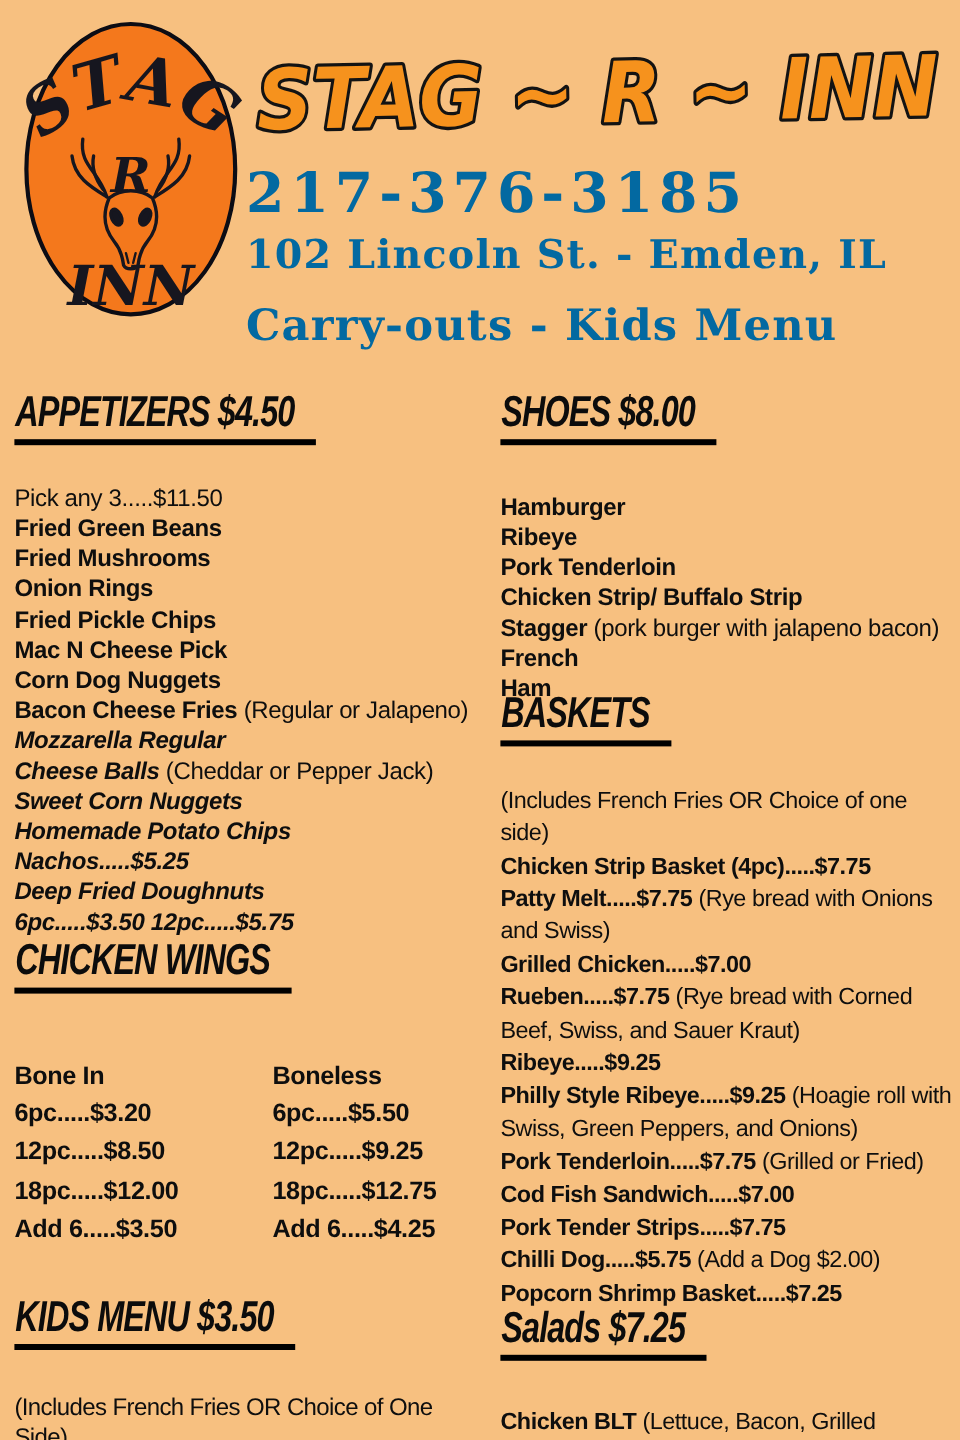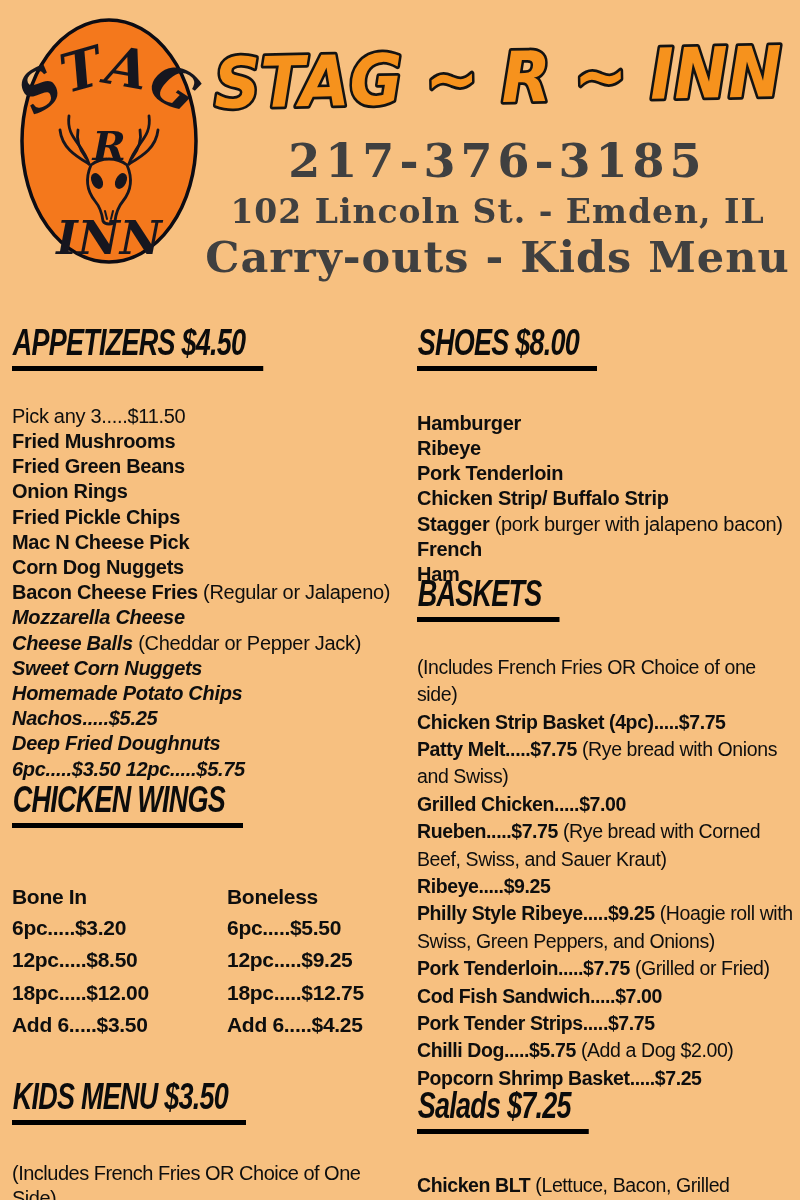--- a/index.html
+++ b/index.html
@@ -5,25 +5,25 @@
   html,body{margin:0;padding:0}
   body{
     width:800px;height:1200px;position:relative;overflow:hidden;
     background:#F7C080;
     font-family:"Liberation Sans",sans-serif;
     color:#0e0e0e;
   }
   
   .logo-wrap{position:absolute;left:16px;top:12px;width:188px;height:262px}
   .title-wrap{position:absolute;left:202px;top:24px;width:592px;height:112px}
-  .hline{position:absolute;left:205px;width:585px;text-align:center;
-         font-family:"DejaVu Serif","Liberation Serif",serif;font-weight:bold;color:#404040;white-space:nowrap}
+  .hline{position:absolute;left:205px;width:585px;text-align:left;
+         font-family:"DejaVu Serif","Liberation Serif",serif;font-weight:bold;color:#0369a1;white-space:nowrap}
   .phone{top:134px;font-size:46px;letter-spacing:5px}
   .address{top:192px;font-size:33px;letter-spacing:1px}
-  .tagline{top:232px;font-size:43px;letter-spacing:1px}
+  .tagline{top:250px;font-size:36px;letter-spacing:1px}
   
   .sec{position:absolute}
   .sec.left{left:12px;width:396px}
   .sec.right{left:417px;width:383px}
   .heading{
     display:inline-block;font-weight:bold;font-style:italic;font-size:36px;line-height:40px;
     letter-spacing:-1px;white-space:nowrap;color:#0c0c0c;
     border-bottom:5px solid #000;padding:0 24px 3px 1px;
     transform:scaleX(0.75);transform-origin:0 100%;
   }
@@ -78,28 +78,28 @@
 
 <div class="hline phone">217-376-3185</div>
 <div class="hline address">102 Lincoln St. - Emden, IL</div>
 <div class="hline tagline">Carry-outs - Kids Menu</div>
 
 <section class="sec left" style="top:293px">
   <h2 class="heading">APPETIZERS $4.50</h2>
   <div class="items">
 
   <p class="mi"><span class="b"></span><span class="r">Pick any 3.....$11.50</span></p>
+      <p class="mi"><span class="b">Fried Green Beans</span><span class="r"></span></p>
       <p class="mi"><span class="b">Fried Mushrooms</span><span class="r"></span></p>
-      <p class="mi"><span class="b">Fried Green Beans</span><span class="r"></span></p>
       <p class="mi"><span class="b">Onion Rings</span><span class="r"></span></p>
       <p class="mi"><span class="b">Fried Pickle Chips</span><span class="r"></span></p>
       <p class="mi"><span class="b">Mac N Cheese Pick</span><span class="r"></span></p>
       <p class="mi"><span class="b">Corn Dog Nuggets</span><span class="r"></span></p>
       <p class="mi"><span class="b">Bacon Cheese Fries</span><span class="r"> (Regular or Jalapeno)</span></p>
-      <p class="mi it"><span class="b">Mozzarella Cheese</span><span class="r"></span></p>
+      <p class="mi it"><span class="b">Mozzarella Regular</span><span class="r"></span></p>
       <p class="mi it"><span class="b">Cheese Balls</span><span class="r"> (Cheddar or Pepper Jack)</span></p>
       <p class="mi it"><span class="b">Sweet Corn Nuggets</span><span class="r"></span></p>
       <p class="mi it"><span class="b">Homemade Potato Chips</span><span class="r"></span></p>
       <p class="mi it"><span class="b">Nachos.....$5.25</span><span class="r"></span></p>
       <p class="mi it"><span class="b">Deep Fried Doughnuts</span><span class="r"></span></p>
       <p class="mi it"><span class="b">6pc.....$3.50 12pc.....$5.75</span><span class="r"></span></p>
     </div>
 </section>
 
 <section class="sec left" style="top:750px">

